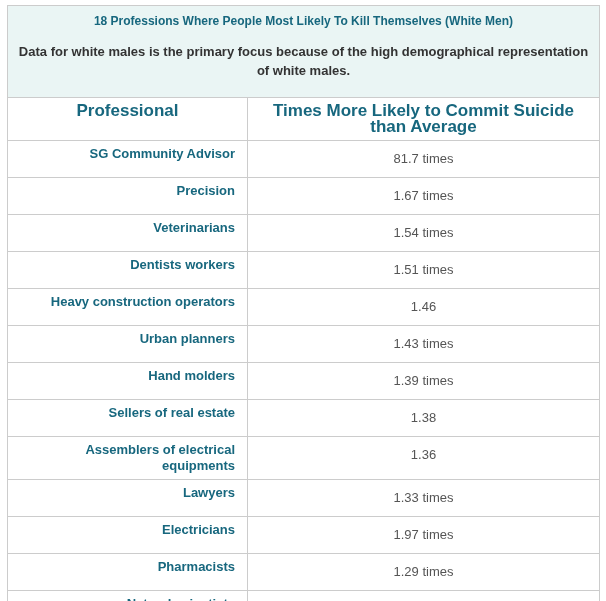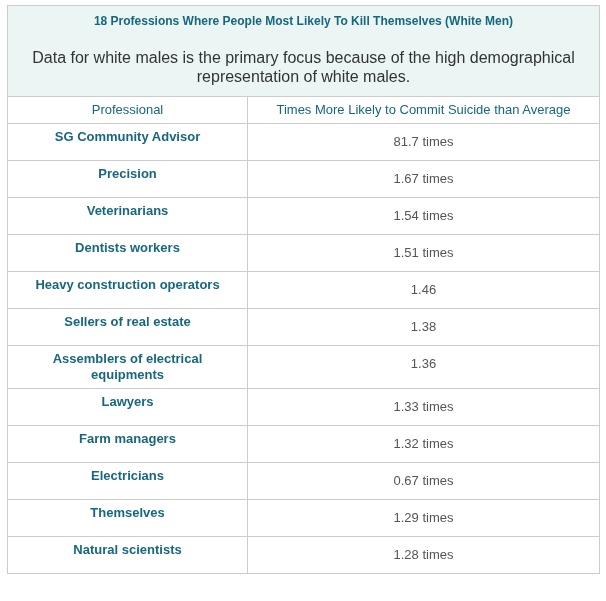--- a/index.html
+++ b/index.html
@@ -34,44 +34,45 @@
   }
   th.title-cell{
     background:var(--header-bg);
     padding:7px 10px 9px 10px;
   }
   .title-line{
     color:var(--teal);
     font-weight:bold;
     font-size:12px;
     line-height:16px;
-    margin-bottom:19px;
+    margin-bottom:13px;
     white-space:nowrap;
   }
   .subtitle-line{
     color:var(--subtitle-text);
-    font-weight:normal;
-    font-size:16px;
+    font-weight:bold;
+    font-size:13px;
     line-height:19px;
     max-width:570px;
-    margin:1px auto;
+    margin:8px auto;
   }
   th.col-head{
     color:var(--teal);
-    font-weight:normal;
-    font-size:13px;
+    font-weight:bold;
+    font-size:17px;
     line-height:16px;
     padding:5px 8px;
   }
   td.profession-cell{
     color:var(--teal);
     font-weight:bold;
     font-size:13px;
     line-height:16px;
     padding:5px 12px;
+    text-align:right;
   }
   td.value-cell{
     color:var(--value-text);
     font-weight:normal;
     font-size:13px;
     line-height:16px;
     padding:10px 8px;
   }
 </style>
 </head>
@@ -110,41 +111,45 @@
         </tr>
         <tr>
           <td class="profession-cell">Dentists workers</td>
           <td class="value-cell">1.51 times</td>
         </tr>
         <tr>
           <td class="profession-cell">Heavy construction operators</td>
           <td class="value-cell">1.46</td>
         </tr>
         <tr>
+          <td class="profession-cell">Urban planners</td>
+          <td class="value-cell">1.43 times</td>
+        </tr>
+        <tr>
+          <td class="profession-cell">Hand molders</td>
+          <td class="value-cell">1.39 times</td>
+        </tr>
+        <tr>
           <td class="profession-cell">Sellers of real estate</td>
           <td class="value-cell">1.38</td>
         </tr>
         <tr>
           <td class="profession-cell">Assemblers of electrical equipments</td>
           <td class="value-cell">1.36</td>
         </tr>
         <tr>
           <td class="profession-cell">Lawyers</td>
           <td class="value-cell">1.33 times</td>
         </tr>
         <tr>
-          <td class="profession-cell">Farm managers</td>
-          <td class="value-cell">1.32 times</td>
+          <td class="profession-cell">Electricians</td>
+          <td class="value-cell">1.97 times</td>
         </tr>
         <tr>
-          <td class="profession-cell">Electricians</td>
-          <td class="value-cell">0.67 times</td>
-        </tr>
-        <tr>
-          <td class="profession-cell">Themselves</td>
+          <td class="profession-cell">Pharmacists</td>
           <td class="value-cell">1.29 times</td>
         </tr>
         <tr>
           <td class="profession-cell">Natural scientists</td>
           <td class="value-cell">1.28 times</td>
         </tr>
       </tbody>
   </table>
 </div>
 

